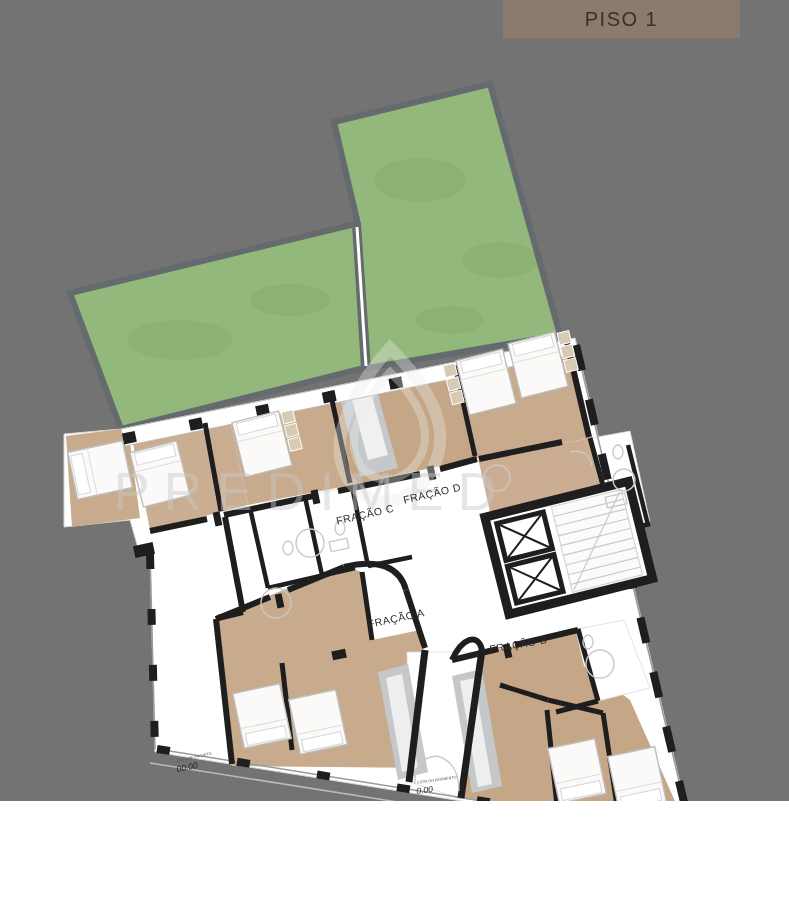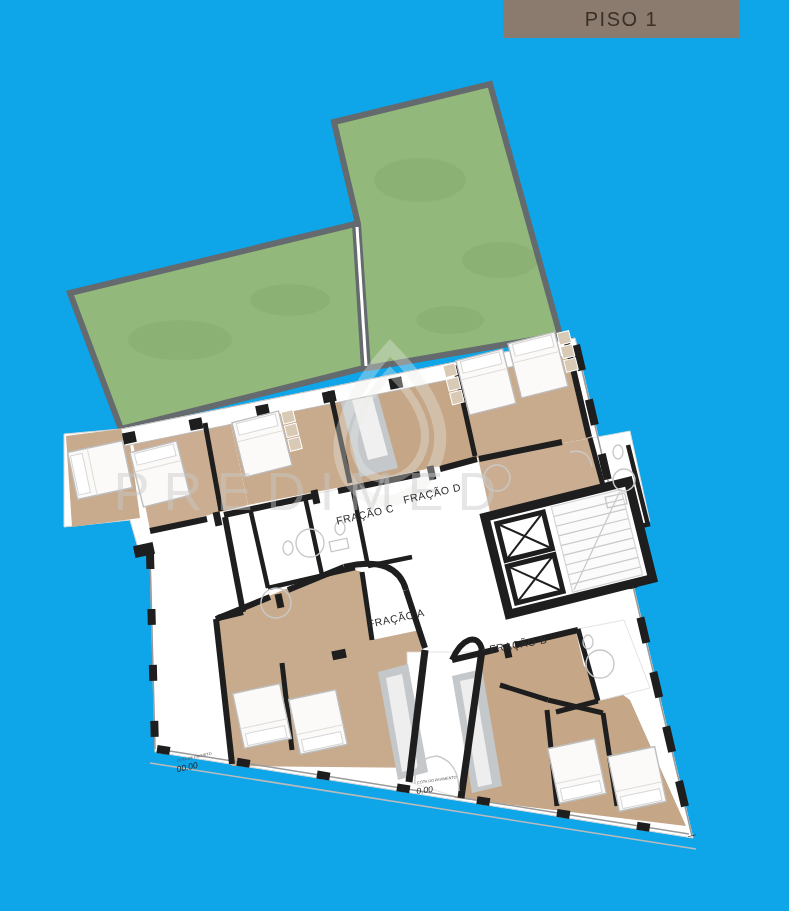--- a/index.html
+++ b/index.html
@@ -1,16 +1,16 @@
 <!DOCTYPE html>
 <html><head>
 <meta charset="utf-8">
 <style>
   html,body{margin:0;padding:0;background:#ffffff;}
-  .stage{position:relative;width:789px;height:911px;background:#0ea5e9;overflow:hidden;
+  .stage{position:relative;width:789px;height:801px;background:#737373;overflow:hidden;
          font-family:"Liberation Sans", sans-serif;}
   .banner{position:absolute;left:503px;top:0;width:237px;height:38px;background:#8b7b6e;
           display:flex;align-items:center;justify-content:center;}
   .banner span{color:#3a3028;font-size:20px;letter-spacing:1.5px;}
   svg{position:absolute;left:0;top:0;}
   svg text{font-family:"Liberation Sans", sans-serif;}
   .fraction-label{font-size:10.5px;fill:#2b2b2b;letter-spacing:.6px;}
   .elev-value{font-size:8.5px;fill:#222;font-style:italic;}
   .elev-tiny{font-size:3.8px;fill:#555;font-style:italic;}
   .watermark-text{font-size:54px;fill:#c9c9c9;opacity:.45;letter-spacing:14px;}

